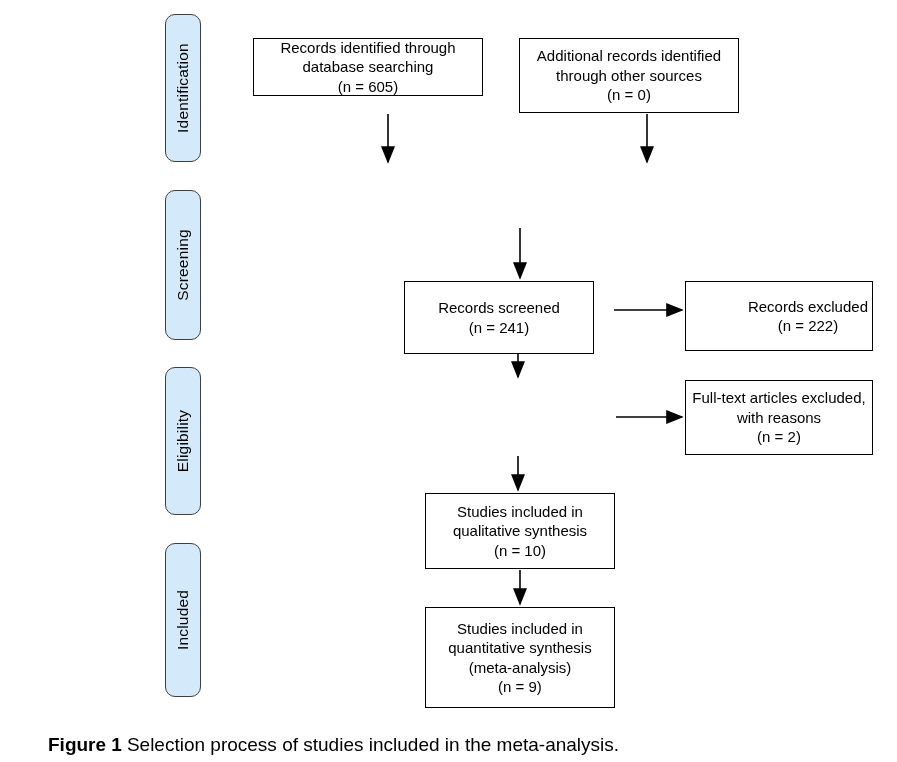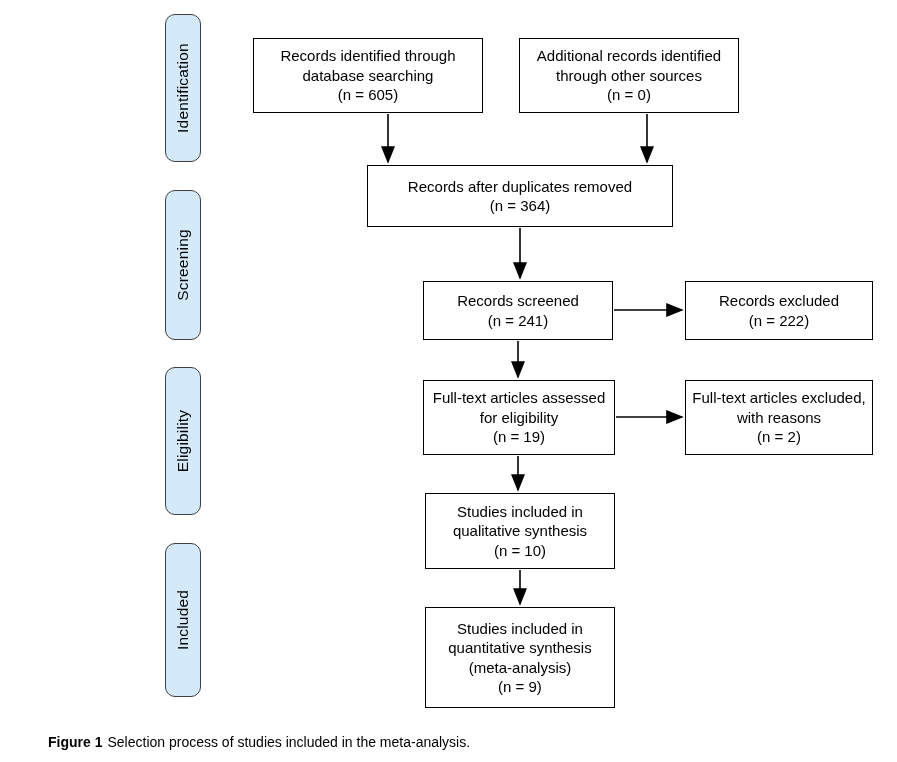--- a/index.html
+++ b/index.html
@@ -52,35 +52,35 @@
     transform: rotate(-90deg);
     white-space: nowrap;
     font-size: 15.5px;
     letter-spacing: 0.2px;
   }
   .stage-identification { top: 14px;  height: 148px; }
   .stage-screening      { top: 190px; height: 150px; }
   .stage-eligibility    { top: 367px; height: 148px; }
   .stage-included       { top: 543px; height: 154px; }
 
-  .box-records-identified     { left: 253px; top: 38px;  width: 230px; height: 75px; }
+  .box-records-identified     { left: 253px; top: 38px;  width: 230px; height: 58px; }
   .box-additional-records     { left: 519px; top: 38px;  width: 220px; height: 75px; }
   .box-duplicates-removed     { left: 367px; top: 165px; width: 306px; height: 62px; }
-  .box-records-screened       { left: 423px; top: 281px; width: 190px; height: 59px; }
-  .box-records-excluded       { left: 685px; top: 281px; width: 188px; height: 59px; }
+  .box-records-screened       { left: 404px; top: 281px; width: 190px; height: 73px; }
+  .box-records-excluded       { left: 685px; top: 281px; width: 188px; height: 70px; justify-content: flex-end; }
   .box-fulltext-assessed      { left: 423px; top: 380px; width: 192px; height: 75px; }
   .box-fulltext-excluded      { left: 685px; top: 380px; width: 188px; height: 75px; }
   .box-qualitative-synthesis  { left: 425px; top: 493px; width: 190px; height: 76px; }
   .box-quantitative-synthesis { left: 425px; top: 607px; width: 190px; height: 101px; }
 
   .figure-caption {
     position: absolute;
     left: 48px;
     top: 733px;
-    font-size: 14px;
+    font-size: 19px;
     line-height: 1.3;
   }
   .figure-caption .cap-label {
     font-weight: bold;
     margin-right: 5px;
   }
 </style>
 </head>
 <body>
 
@@ -118,36 +118,27 @@
   <div class="flow-box box-records-identified">
     <span>Records identified through
 database searching
 (n = 605)</span>
   </div>
   <div class="flow-box box-additional-records">
     <span>Additional records identified
 through other sources
 (n = 0)</span>
   </div>
-  <div class="flow-box box-duplicates-removed">
-    <span>Records after duplicates removed
-(n = 364)</span>
-  </div>
   <div class="flow-box box-records-screened">
     <span>Records screened
 (n = 241)</span>
   </div>
   <div class="flow-box box-records-excluded">
     <span>Records excluded
 (n = 222)</span>
-  </div>
-  <div class="flow-box box-fulltext-assessed">
-    <span>Full-text articles assessed
-for eligibility
-(n = 19)</span>
   </div>
   <div class="flow-box box-fulltext-excluded">
     <span>Full-text articles excluded,
 with reasons
 (n = 2)</span>
   </div>
   <div class="flow-box box-qualitative-synthesis">
     <span>Studies included in
 qualitative synthesis
 (n = 10)</span>

